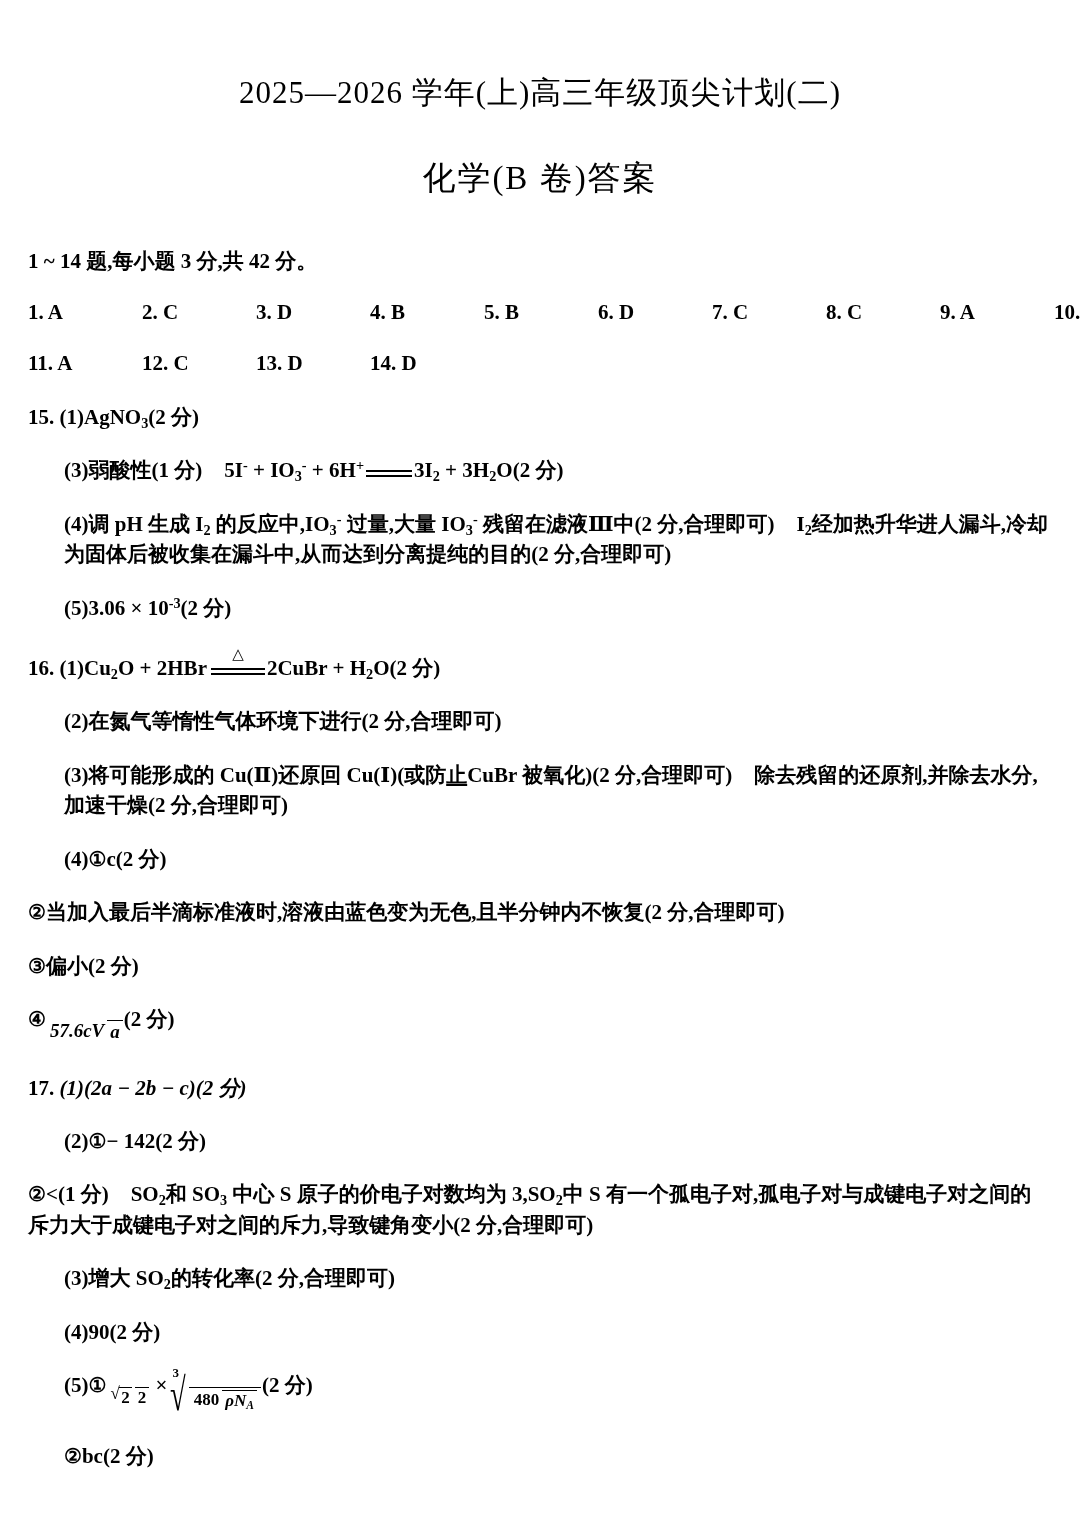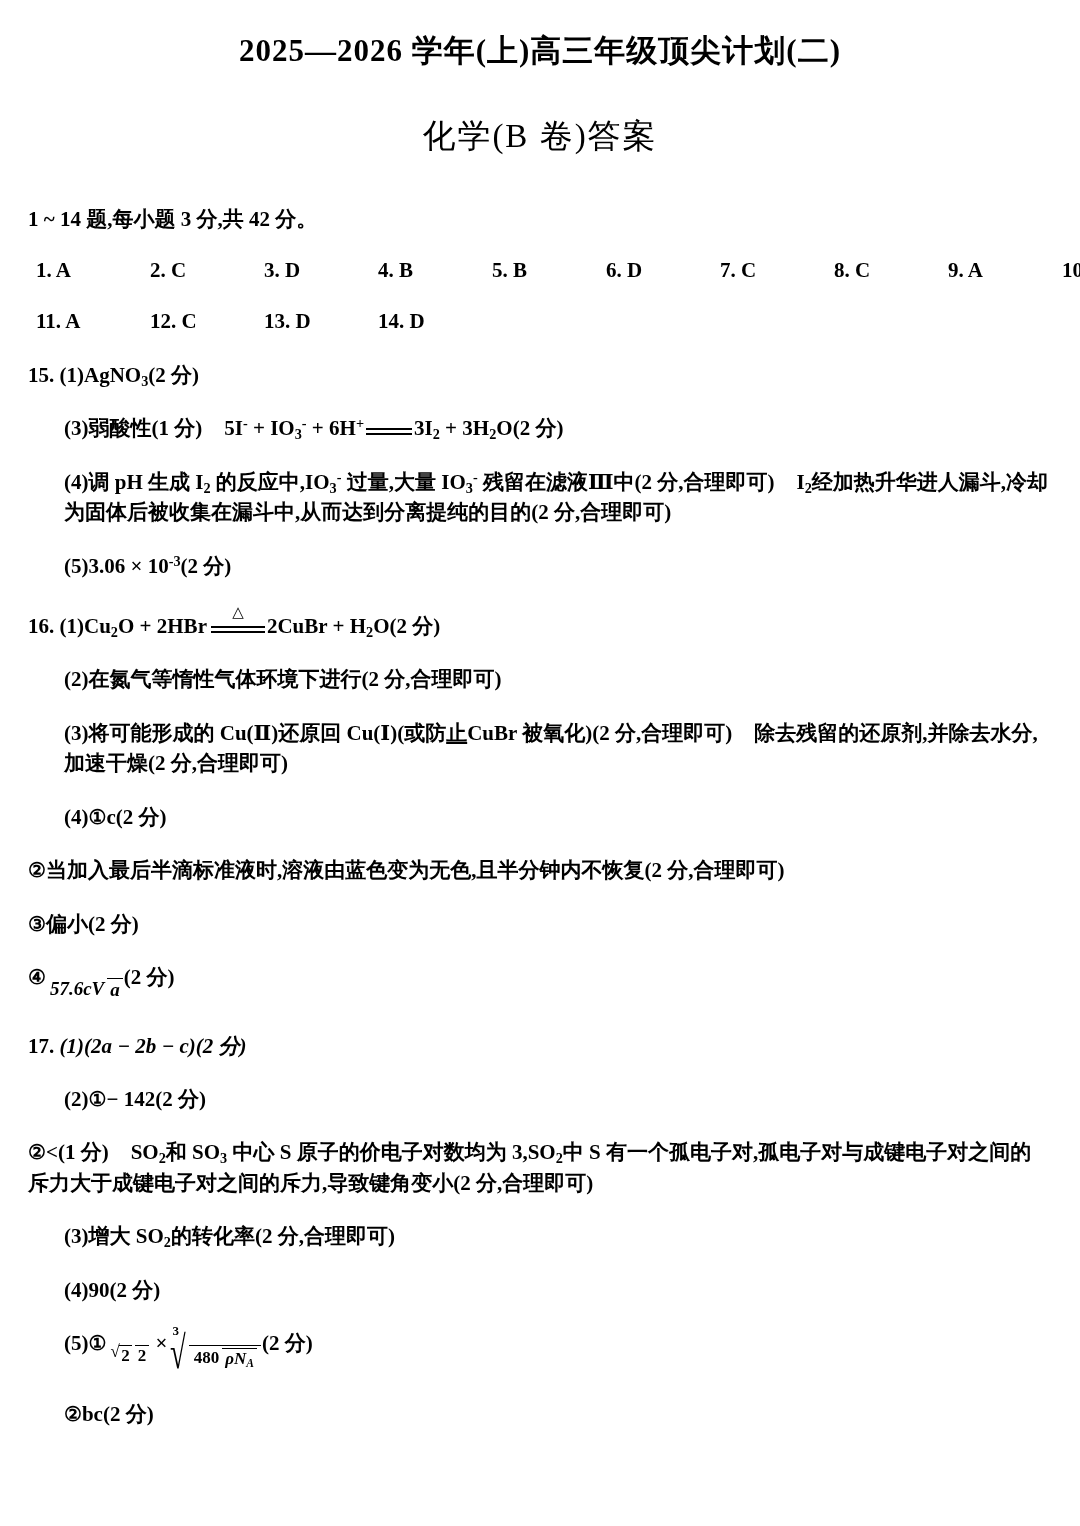--- a/index.html
+++ b/index.html
@@ -19,24 +19,24 @@
     width: 1080px;
     min-height: 1526px;
     padding: 0;
     box-sizing: border-box;
   }
 
   
   .doc-title {
     text-align: center;
     font-size: 31px;
-    font-weight: bold;
+    font-weight: normal;
     letter-spacing: 1px;
     margin: 0;
-    padding-top: 30px;
+    padding-top: 72px;
     line-height: 1.35;
   }
   .doc-subtitle {
     text-align: center;
     font-size: 33px;
     font-weight: normal;
     letter-spacing: 2px;
     margin: 0;
     padding-top: 42px;
     line-height: 1.35;
@@ -59,21 +59,21 @@
   }
   .indent {
     padding-left: 36px;
   }
 
   
   .mc-row {
     display: flex;
     font-size: 21px;
     font-weight: bold;
-    margin: 0 0 26px 8px;
+    margin: 0 0 26px 0;
   }
   .mc-cell {
     width: 114px;
     flex: 0 0 114px;
     white-space: nowrap;
   }
 
   sub { font-size: 0.68em; vertical-align: -0.28em; line-height: 0; }
   sup { font-size: 0.68em; vertical-align: 0.46em; line-height: 0; }
 

